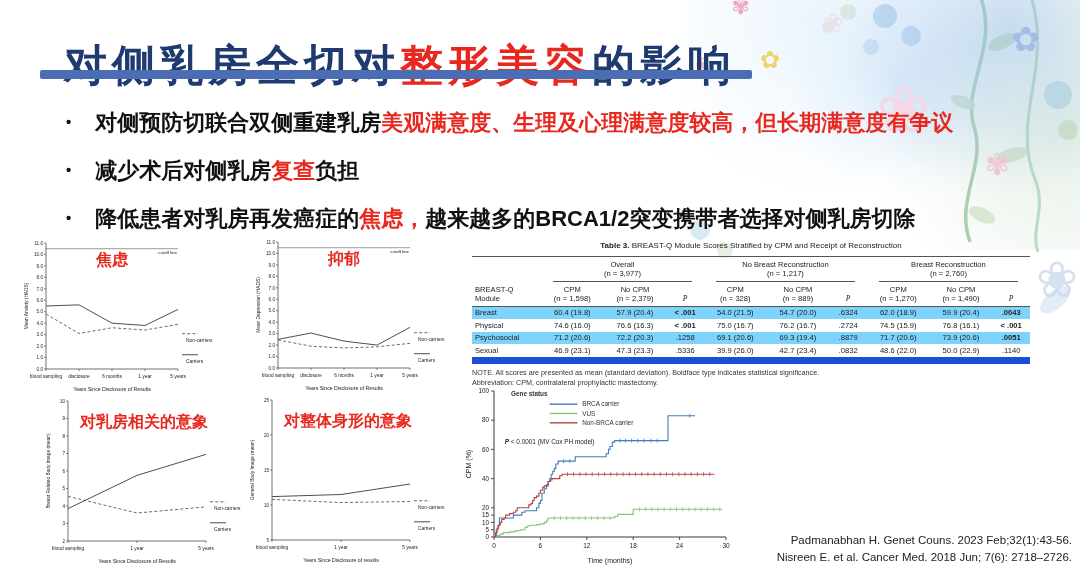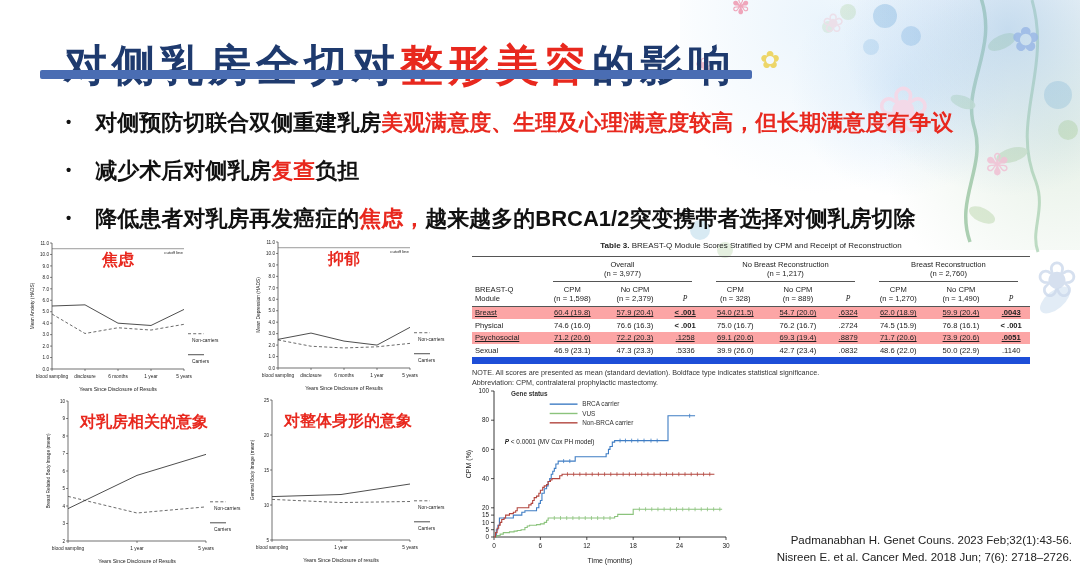--- a/index.html
+++ b/index.html
@@ -20,38 +20,38 @@
   .title .red{color:#e8281e;}
   .underline{position:absolute;left:40px;top:70px;width:712px;height:9px;background:#4a6db3;
              border-radius:2px;z-index:3;}
   
   ul.bullets{position:absolute;left:66px;top:96px;margin:0;padding:0;list-style:none;z-index:3;}
   .bullets li{font-size:22px;font-weight:700;color:#111;line-height:34px;margin-bottom:13px;white-space:nowrap;margin-top:9px;}
   .bullets li::before{content:"•";font-size:15px;margin-right:24px;vertical-align:3px;color:#111;}
   .bullets .red{color:#e8281e;}
   
   .chartbox{position:absolute;z-index:2;}
-  #box-anxiety{left:28px;top:236px;}
+  #box-anxiety{left:22px;top:236px;}
   #box-depression{left:254px;top:235px;}
   #box-breast-image{left:44px;top:394px;text-align:right;}
   #box-body-image{left:248px;top:393px;}
   #box-km{left:462px;top:385px;}
   svg text{font-family:"Liberation Sans",sans-serif;}
   
   .tblwrap{position:absolute;left:472px;top:241px;width:558px;color:#222;z-index:2;}
   .tbl-title{font-size:8px;text-align:center;margin-bottom:6px;}
   .tbl-title b{font-weight:bold;}
   table.bq{border-collapse:collapse;width:100%;font-size:7.6px;border-top:1px solid #555;color:#222;}
   table.bq th,table.bq td{padding:1.5px 2px;font-weight:normal;text-align:center;line-height:1.25;}
   table.bq col.c-mod{width:66px;} table.bq col.c-d{width:60px;} table.bq col.c-p{width:36px;}
   table.bq th.grp{padding-top:3px;vertical-align:bottom;}
   table.bq .gline{border-bottom:1px solid #555;margin:0 10px;padding-bottom:2px;}
   table.bq tr.sub th{border-bottom:1px solid #555;vertical-align:bottom;padding-bottom:2px;margin-left:31px;}
   table.bq th.mod, table.bq td.mod{text-align:left;padding-left:3px;}
-  table.bq tbody tr.shaded{background:#fca5a5;text-decoration:underline;}
+  table.bq tbody tr.shaded{background:#7dd3fc;}
   table.bq tbody tr:last-child td{border-bottom:7px solid #1d4ed8;}
   table.bq td.b{font-weight:bold;}
   .pit{font-style:italic;font-family:"Liberation Serif",serif;}
   .tbl-note{font-size:7.2px;line-height:1.35;margin-top:4px;color:#333;}
   
   .refs{position:absolute;right:8px;bottom:6px;text-align:right;font-size:11.5px;color:#222;
         line-height:1.5;z-index:3;}
 </style>
 </head>
 <body>

